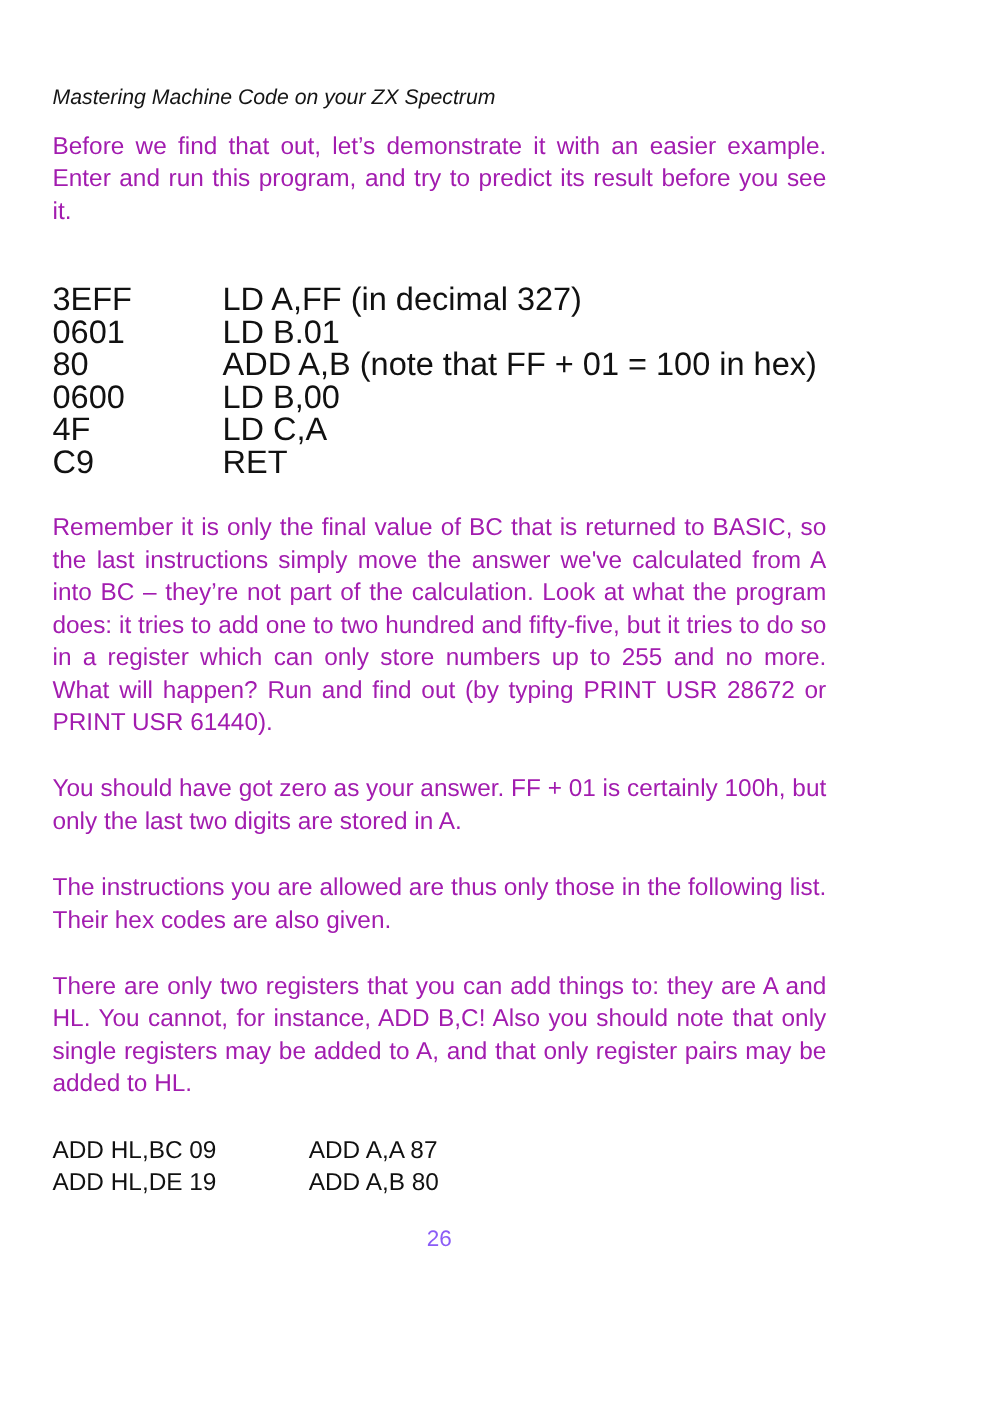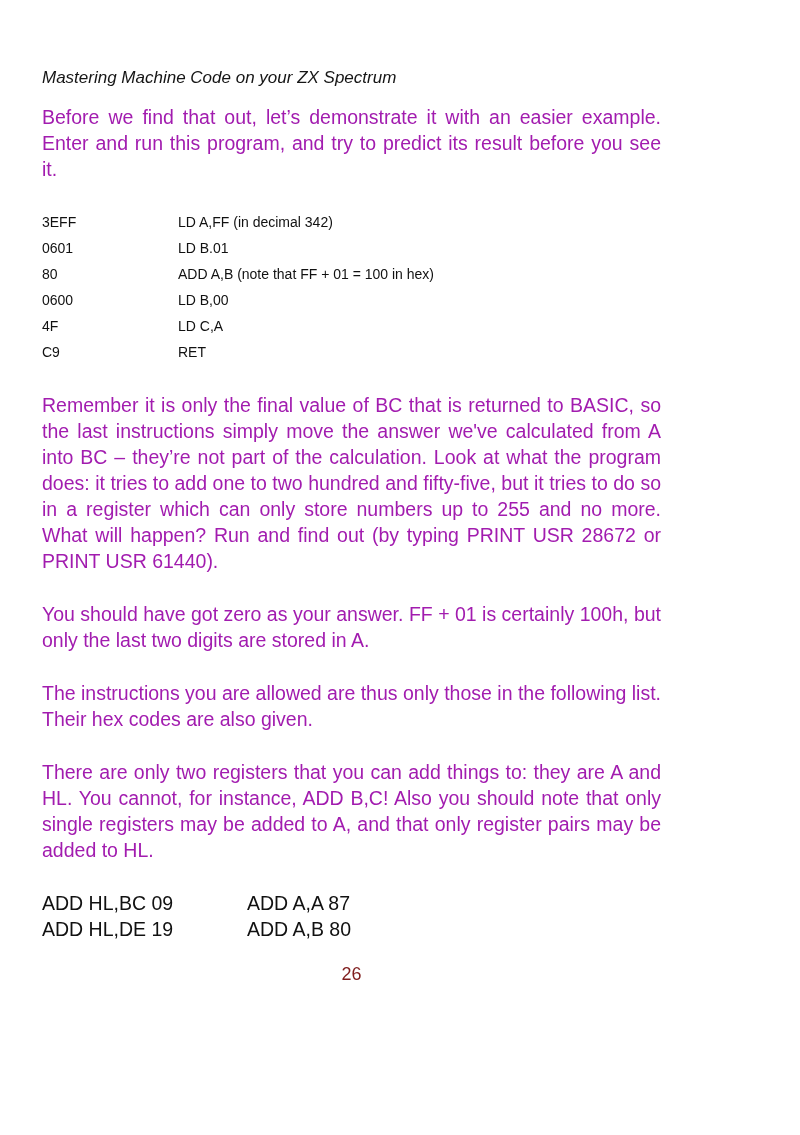--- a/index.html
+++ b/index.html
@@ -29,22 +29,22 @@
     font-size: 19.5px;
     line-height: 26px;
     text-align: justify;
     margin: 27px 0 0 0;
     color: #a21caf;
   }
   .body-par.first {
     margin-top: 0;
   }
   .code-listing {
-    margin-top: 27px;
-    font-size: 14px;
+    margin-top: 44px;
+    font-size: 26px;
     line-height: 26px;
   }
   .code-row {
     display: flex;
   }
   .code-hex {
     flex: 0 0 136px;
     white-space: pre;
   }
   .code-instr {
@@ -65,36 +65,36 @@
   }
   .add-right {
     flex: 1 1 auto;
     white-space: pre;
   }
   .page-number {
     margin-top: 20px;
     text-align: center;
     font-size: 18px;
     line-height: 24px;
-    color: #7f1d1d;
+    color: #8b5cf6;
   }
 </style>
 </head>
 <body>
 
 <div class="page">
 
   <div class="running-header">Mastering Machine Code on your ZX Spectrum</div>
 
   <p class="body-par first">Before we find that out, let’s demonstrate it with an easier example. Enter and run this program, and try to predict its result before you see it.</p>
 
   <div class="code-listing">
     <div class="code-row">
       <span class="code-hex">3EFF</span>
-      <span class="code-instr">LD A,FF (in decimal 342)</span>
+      <span class="code-instr">LD A,FF (in decimal 327)</span>
     </div>
     <div class="code-row">
       <span class="code-hex">0601</span>
       <span class="code-instr">LD B.01</span>
     </div>
     <div class="code-row">
       <span class="code-hex">80</span>
       <span class="code-instr">ADD A,B (note that FF + 01 = 100 in hex)</span>
     </div>
     <div class="code-row">

